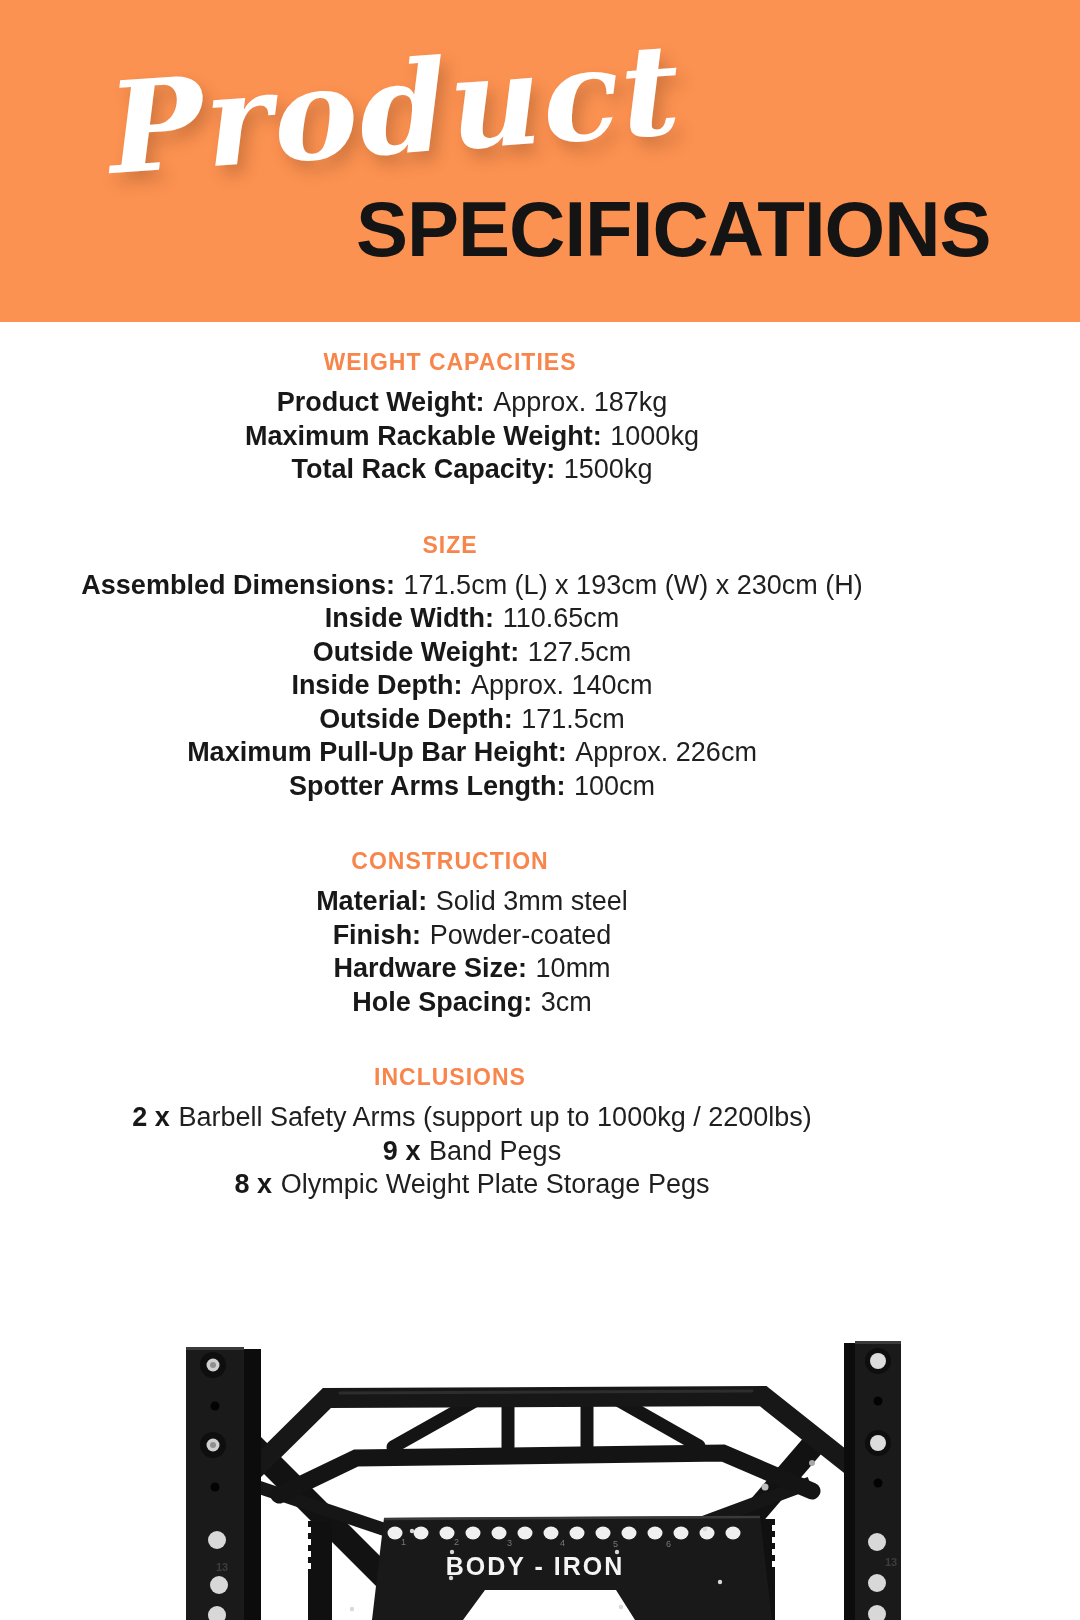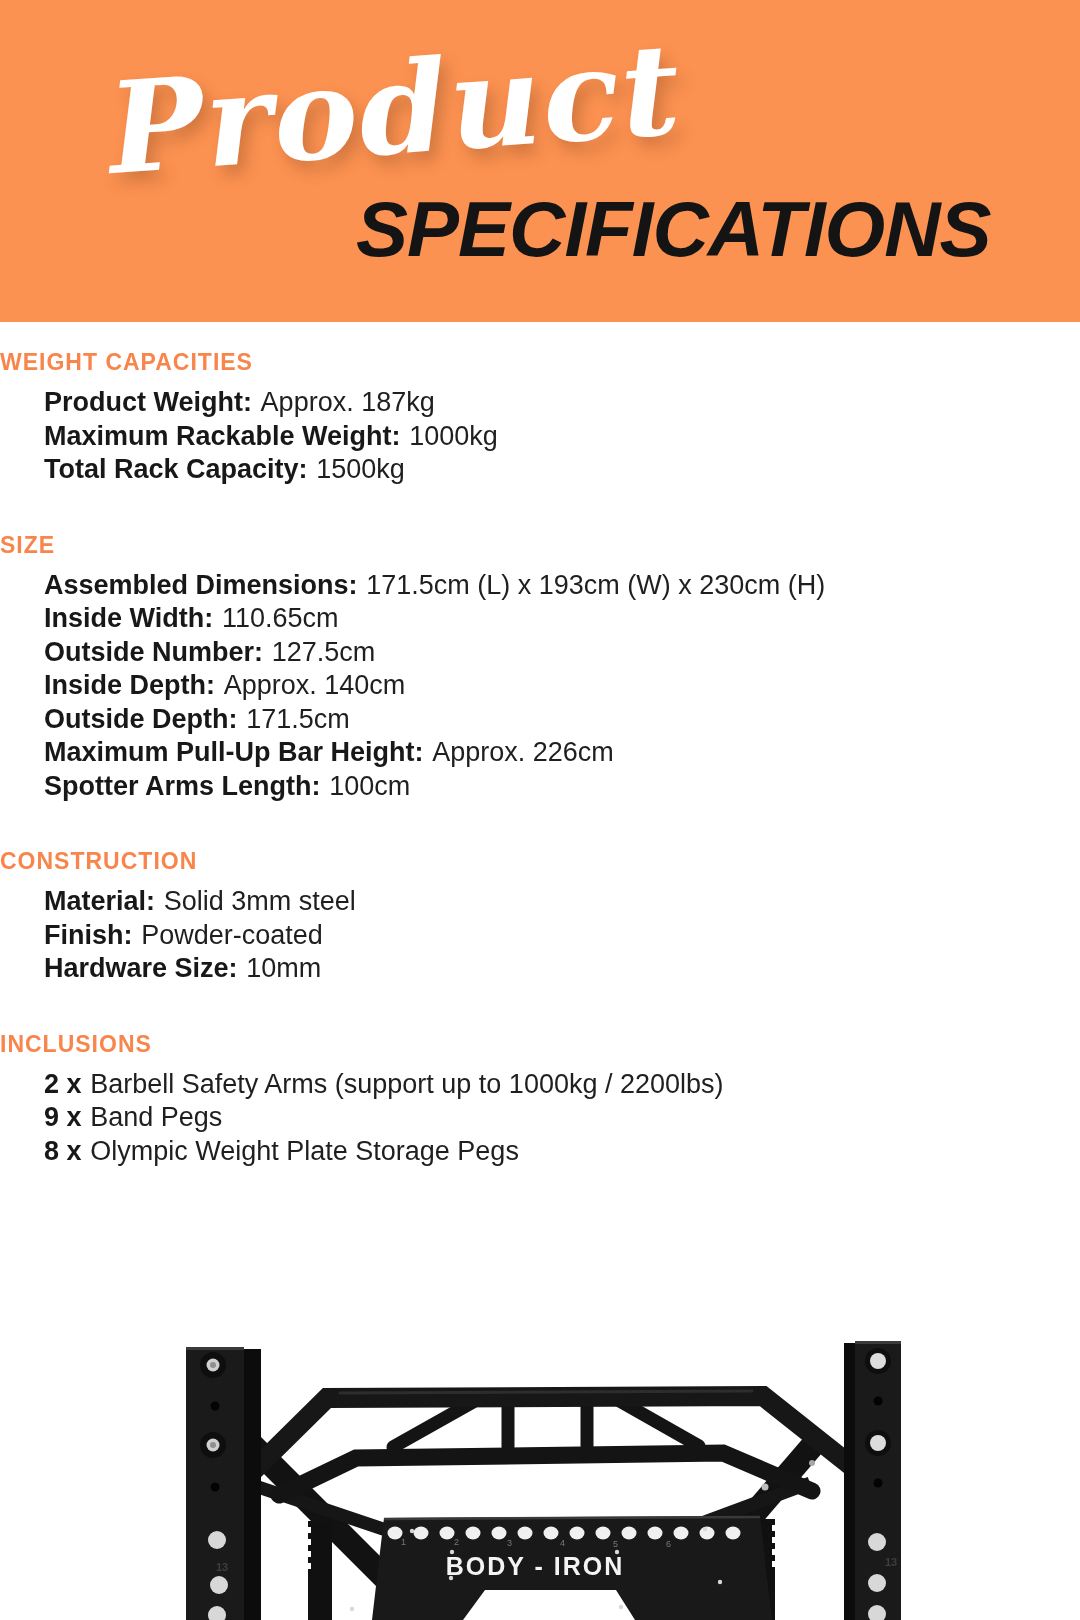--- a/index.html
+++ b/index.html
@@ -21,24 +21,23 @@
     font-size:126px;line-height:1.2;color:#ffffff;
     transform:rotate(-4deg);
     text-shadow:6px 10px 16px rgba(60,25,0,0.22);
     letter-spacing:2px;
   }
   .main-title{
     position:absolute;left:356px;top:190px;
     font-size:78px;font-weight:bold;color:#141414;
     letter-spacing:-1px;line-height:1;
     font-family:"Liberation Sans",sans-serif;
-    font-style:italic;
   }
   
-  .specs{position:absolute;top:349px;left:0;width:900px;text-align:left;}
+  .specs{position:absolute;top:349px;left:0;width:900px;text-align:center;}
   .section{margin:0 0 45px 0;}
   .sec-title{
     margin:0 0 10px 0;font-size:23px;font-weight:bold;
     color:var(--heading-orange);letter-spacing:1px;
   }
   .spec-line{font-size:27px;line-height:33.5px;color:var(--text-dark);margin-left:44px;}
   .spec-line .lbl{font-weight:bold;color:#181818;}
   .spec-line .lbl:not(:empty){margin-right:0.32em;}
   
   .rack-wrap{position:absolute;left:160px;top:1335px;width:760px;height:285px;}
@@ -59,32 +58,33 @@
       <h2 class="sec-title">WEIGHT CAPACITIES</h2>
       <div class="spec-line"><span class="lbl">Product Weight:</span><span class="val">Approx. 187kg</span></div>
       <div class="spec-line"><span class="lbl">Maximum Rackable Weight:</span><span class="val">1000kg</span></div>
       <div class="spec-line"><span class="lbl">Total Rack Capacity:</span><span class="val">1500kg</span></div>
     </div>
 
     <div class="section">
       <h2 class="sec-title">SIZE</h2>
       <div class="spec-line"><span class="lbl">Assembled Dimensions:</span><span class="val">171.5cm (L) x 193cm (W) x 230cm (H)</span></div>
       <div class="spec-line"><span class="lbl">Inside Width:</span><span class="val">110.65cm</span></div>
-      <div class="spec-line"><span class="lbl">Outside Number:</span><span class="val">127.5cm</span></div>
+      <div class="spec-line"><span class="lbl">Outside Weight:</span><span class="val">127.5cm</span></div>
       <div class="spec-line"><span class="lbl">Inside Depth:</span><span class="val">Approx. 140cm</span></div>
       <div class="spec-line"><span class="lbl">Outside Depth:</span><span class="val">171.5cm</span></div>
       <div class="spec-line"><span class="lbl">Maximum Pull-Up Bar Height:</span><span class="val">Approx. 226cm</span></div>
       <div class="spec-line"><span class="lbl">Spotter Arms Length:</span><span class="val">100cm</span></div>
     </div>
 
     <div class="section">
       <h2 class="sec-title">CONSTRUCTION</h2>
       <div class="spec-line"><span class="lbl">Material:</span><span class="val">Solid 3mm steel</span></div>
       <div class="spec-line"><span class="lbl">Finish:</span><span class="val">Powder-coated</span></div>
       <div class="spec-line"><span class="lbl">Hardware Size:</span><span class="val">10mm</span></div>
+      <div class="spec-line"><span class="lbl">Hole Spacing:</span><span class="val">3cm</span></div>
     </div>
 
     <div class="section">
       <h2 class="sec-title">INCLUSIONS</h2>
       <div class="spec-line"><span class="lbl">2 x</span><span class="val">Barbell Safety Arms (support up to 1000kg / 2200lbs)</span></div>
       <div class="spec-line"><span class="lbl">9 x</span><span class="val">Band Pegs</span></div>
       <div class="spec-line"><span class="lbl">8 x</span><span class="val">Olympic Weight Plate Storage Pegs</span></div>
     </div>
 
   </div>

